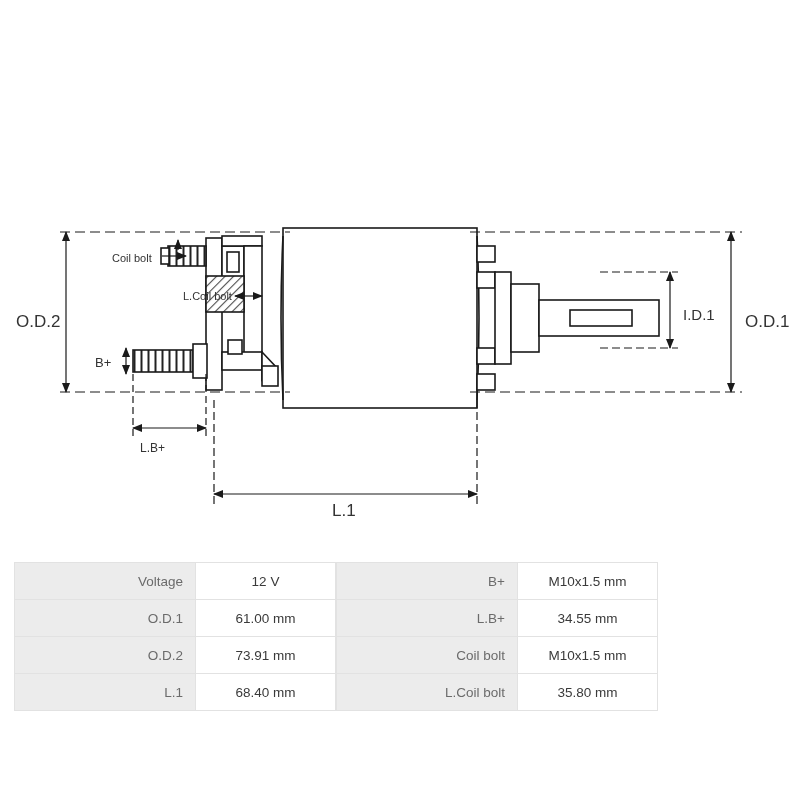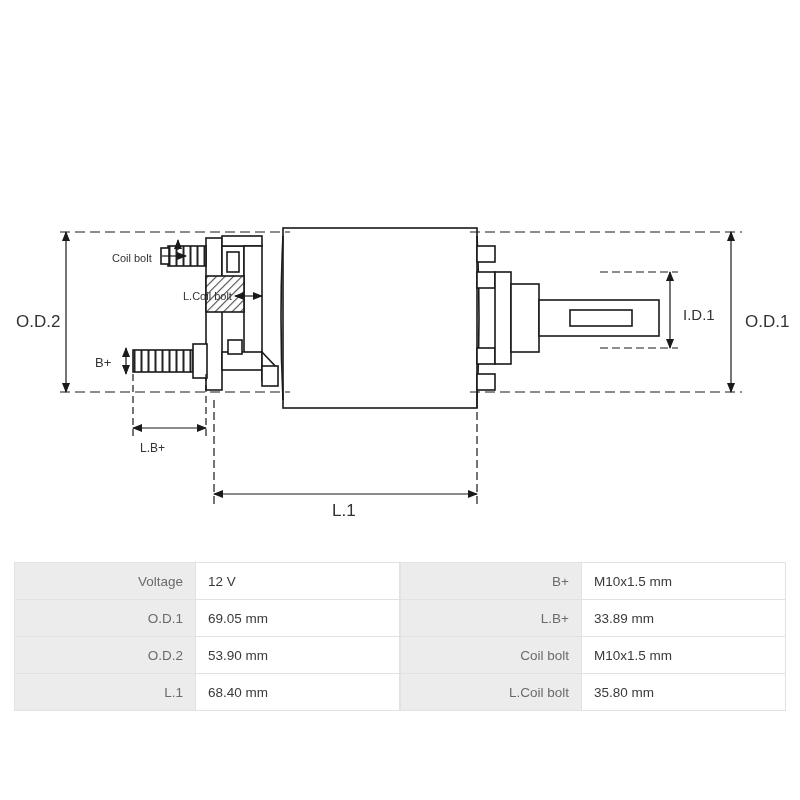--- a/index.html
+++ b/index.html
@@ -37,21 +37,21 @@
   .dim-label {
     font-family: "Liberation Sans", sans-serif;
     fill: #333;
   }
 
   
   #spec-tables {
     position: absolute;
     left: 14px;
     top: 562px;
-    width: 772px;
+    width: 644px;
     display: flex;
     gap: 0px;
   }
   table.spec {
     border-collapse: collapse;
     width: 386px;
     table-layout: fixed;
   }
   table.spec td {
     height: 36px;
@@ -65,21 +65,21 @@
   }
   td.key {
     width: 156px;
     background: #ececec;
     color: #6b6b6b;
     text-align: right;
   }
   td.val {
     background: #ffffff;
     color: #3a3a3a;
-    text-align: left;
+    text-align: center;
   }
 </style>
 </head>
 <body>
 
 <div id="page">
 
   <div id="drawing">
     <svg width="800" height="560" viewBox="0 0 800 560" xmlns="http://www.w3.org/2000/svg">
       <defs>
@@ -212,42 +212,42 @@
   <div id="spec-tables">
 
     <table class="spec">
       <tbody>
         <tr>
           <td class="key">Voltage</td>
           <td class="val">12 V</td>
         </tr>
         <tr>
           <td class="key">O.D.1</td>
-          <td class="val">69.05 mm</td>
+          <td class="val">61.00 mm</td>
         </tr>
         <tr>
           <td class="key">O.D.2</td>
-          <td class="val">53.90 mm</td>
+          <td class="val">73.91 mm</td>
         </tr>
         <tr>
           <td class="key">L.1</td>
           <td class="val">68.40 mm</td>
         </tr>
       </tbody>
     </table>
 
     <table class="spec">
       <tbody>
         <tr>
           <td class="key">B+</td>
           <td class="val">M10x1.5 mm</td>
         </tr>
         <tr>
           <td class="key">L.B+</td>
-          <td class="val">33.89 mm</td>
+          <td class="val">34.55 mm</td>
         </tr>
         <tr>
           <td class="key">Coil bolt</td>
           <td class="val">M10x1.5 mm</td>
         </tr>
         <tr>
           <td class="key">L.Coil bolt</td>
           <td class="val">35.80 mm</td>
         </tr>
       </tbody>

